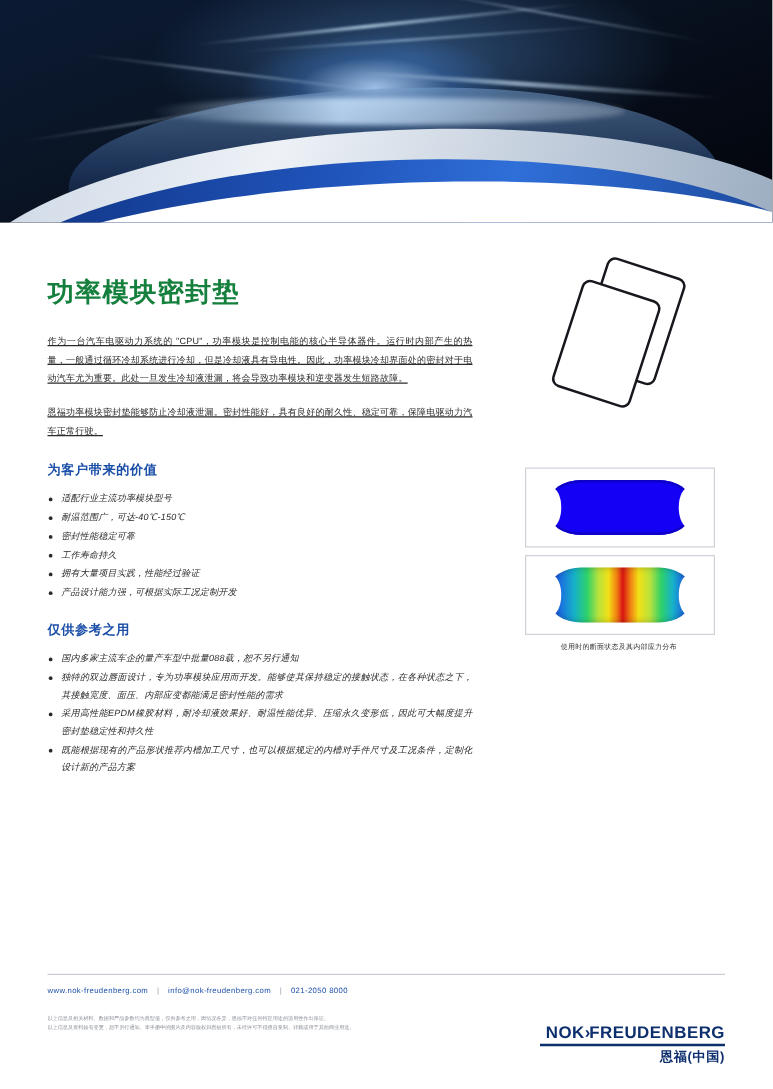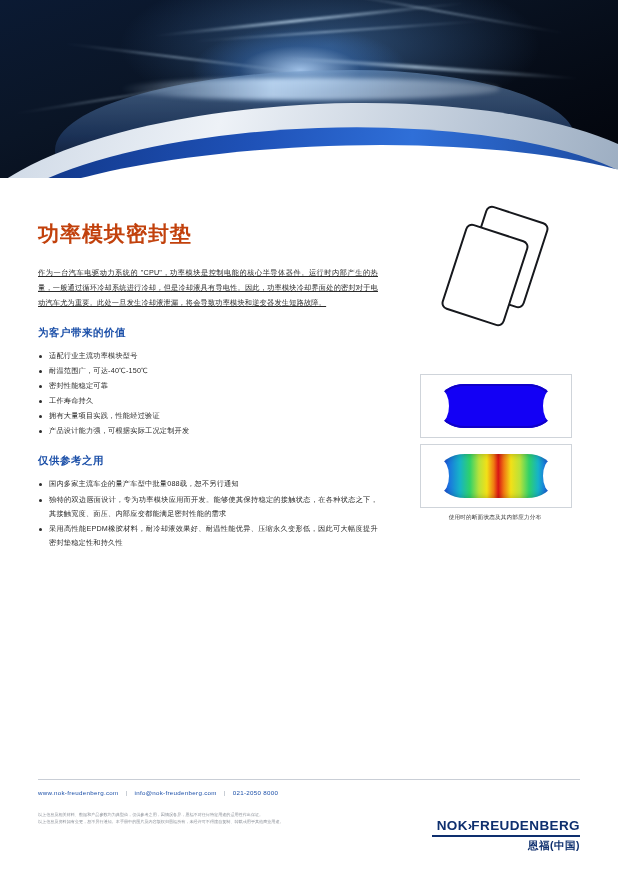--- a/index.html
+++ b/index.html
@@ -98,21 +98,21 @@
   }
   .col-right {
     position: absolute;
     left: 420px; top: 30px;
     width: 170px;
   }
 
   h1.title {
     font-size: 21px;
     font-weight: bold;
-    color: #c2410c;
+    color: #15803d;
     margin: 0 0 18px 0;
     letter-spacing: 1px;
   }
   p.body {
     font-size: 7.2px;
     line-height: 2.05;
     margin: 0 0 13px 0;
     color: #2b2b2b;
     text-align: justify;
     letter-spacing: .2px;
@@ -122,20 +122,21 @@
     font-size: 10.5px;
     font-weight: bold;
     color: #1b4fa8;
     margin: 16px 0 9px 0;
     letter-spacing: .5px;
   }
   ul.bullets {
     list-style: none;
     margin: 0;
     padding: 0;
+    font-style: italic;
   }
   ul.bullets li {
     position: relative;
     font-size: 7.2px;
     line-height: 1.95;
     color: #2b2b2b;
     padding-left: 11px;
     margin-bottom: 1px;
     text-align: justify;
     letter-spacing: .2px;
@@ -303,36 +304,38 @@
   <div class="wave-blue"></div>
   <div class="wave-white"></div>
 </div>
 
 <div class="content">
 
   <div class="col-left">
     <h1 class="title">功率模块密封垫</h1>
 
     <p class="body">作为一台汽车电驱动力系统的 "CPU"，功率模块是控制电能的核心半导体器件。运行时内部产生的热量，一般通过循环冷却系统进行冷却，但是冷却液具有导电性。因此，功率模块冷却界面处的密封对于电动汽车尤为重要。此处一旦发生冷却液泄漏，将会导致功率模块和逆变器发生短路故障。</p>
+    <p class="body">恩福功率模块密封垫能够防止冷却液泄漏。密封性能好，具有良好的耐久性、稳定可靠，保障电驱动力汽车正常行驶。</p>
 
     <h2 class="section">为客户带来的价值</h2>
     <ul class="bullets">
       <li>适配行业主流功率模块型号</li>
       <li>耐温范围广，可达-40℃-150℃</li>
       <li>密封性能稳定可靠</li>
       <li>工作寿命持久</li>
       <li>拥有大量项目实践，性能经过验证</li>
       <li>产品设计能力强，可根据实际工况定制开发</li>
     </ul>
 
     <h2 class="section">仅供参考之用</h2>
     <ul class="bullets">
       <li>国内多家主流车企的量产车型中批量088载，恕不另行通知</li>
       <li>独特的双边唇面设计，专为功率模块应用而开发。能够使其保持稳定的接触状态，在各种状态之下，其接触宽度、面压、内部应变都能满足密封性能的需求</li>
       <li>采用高性能EPDM橡胶材料，耐冷却液效果好、耐温性能优异、压缩永久变形低，因此可大幅度提升密封垫稳定性和持久性</li>
+      <li>既能根据现有的产品形状推荐内槽加工尺寸，也可以根据规定的内槽对手件尺寸及工况条件，定制化设计新的产品方案</li>
     </ul>
   </div>
 
   <div class="col-right">
     <div class="gasket-art">
       <div class="plate p1"></div>
       <div class="plate p2"></div>
     </div>
 
     <div class="sim-card">

